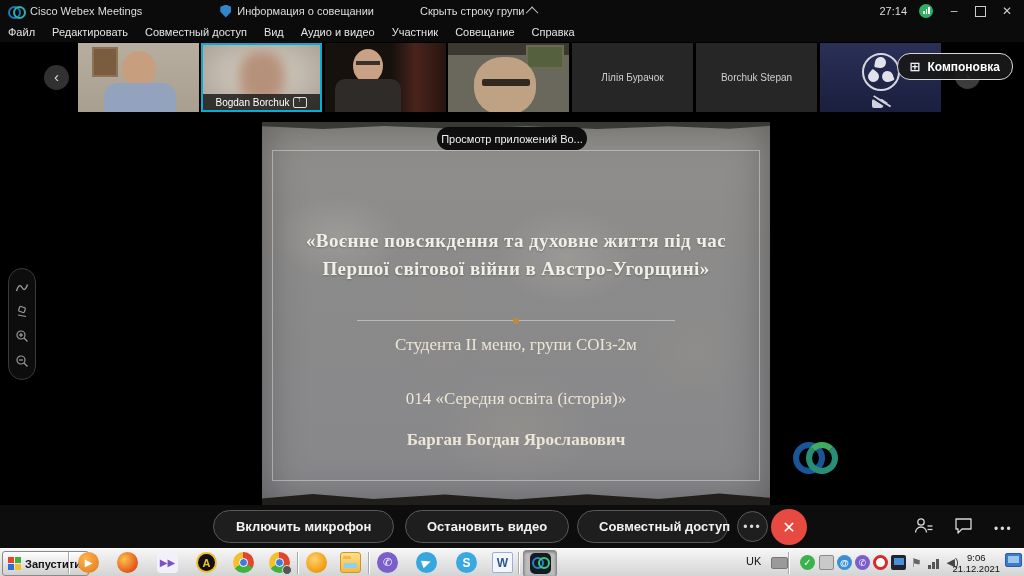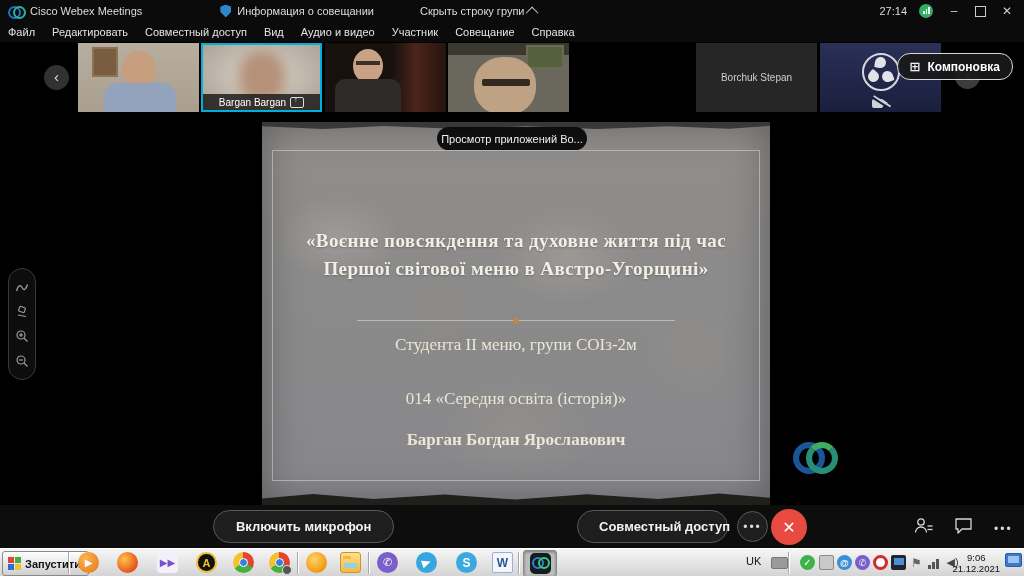--- a/index.html
+++ b/index.html
@@ -232,37 +232,40 @@
 
     <div class="thumb v1" style="left:78px;">
       <div class="pic"></div>
       <div class="head"></div>
       <div class="body"></div>
     </div>
 
     <div class="thumb v2" id="thumb-bogdan" style="left:201px;">
       <div class="head"></div>
       <div class="label">
-        <span>Bargan Bargan</span>
+        <span>Bogdan Borchuk</span>
         <span class="share-badge"></span>
       </div>
     </div>
 
     <div class="thumb v3" style="left:325px;">
       <div class="head"></div>
       <div class="glasses"></div>
       <div class="body"></div>
     </div>
 
     <div class="thumb v4" style="left:448px;">
       <div class="pic"></div>
       <div class="head"></div>
       <div class="glasses"></div>
     </div>
 
+    <div class="thumb" style="left:572px;">
+      <div class="center-name">Лілія Бурачок</div>
+    </div>
 
     <div class="thumb" style="left:696px;">
       <div class="center-name">Borchuk Stepan</div>
     </div>
 
     <div class="thumb v-obs" style="left:820px;">
       <div class="obs-logo">
           <i></i>
           <i></i>
           <i></i>
@@ -282,21 +285,21 @@
   </div>
 
   <div id="content" class="abs">
     <div id="share-banner">Просмотр приложений Во...</div>
 
     <div id="slide">
       <div class="torn-top"></div>
       <div class="torn-bottom"></div>
       <div id="slide-frame"></div>
       <div class="slide-title" style="top:108px;">«Воєнне повсякдення та духовне життя під час</div>
-      <div class="slide-title" style="top:136px;">Першої світової меню в Австро-Угорщині»</div>
+      <div class="slide-title" style="top:136px;">Першої світової війни в Австро-Угорщині»</div>
       <div id="slide-divider">
           <span class="dot"></span>
         </div>
       <div class="slide-body" style="top:213px;">Студента II меню, групи СОІз-2м</div>
       <div class="slide-body" style="top:267px;">014 «Середня освіта (історія)»</div>
       <div class="slide-body" style="top:308px;font-weight:bold;">Барган Богдан Ярославович</div>
     </div>
 
     <div id="watermark">
         <span class="c1"></span>
@@ -332,20 +335,30 @@
         <path d="M3.8 7.5 a4.2 4.2 0 0 0 8.4 0" stroke="#cf5550" stroke-width="1.2" fill="none"></path>
         <line x1="8" y1="11.8" x2="8" y2="14" stroke="#cf5550" stroke-width="1.2"></line>
         <line x1="2.5" y1="1.5" x2="13.5" y2="13.5" stroke="#cf5550" stroke-width="1.5"></line>
       </svg>
       <span>Включить микрофон</span>
       <svg width="10" height="7" viewBox="0 0 10 7">
         <polyline points="1.5,1.5 5,5 8.5,1.5" stroke="#ddd" stroke-width="1.4" fill="none"></polyline>
       </svg>
     </div>
 
+    <div class="pill" style="left:405px;width:164px;">
+      <svg width="16" height="13" viewBox="0 0 16 13">
+        <rect x="1" y="2" width="9.5" height="9" rx="2" stroke="#e8e8e8" stroke-width="1.2" fill="none"></rect>
+        <path d="M10.5 6.5 L14.5 4 v5 L10.5 6.5z" stroke="#e8e8e8" stroke-width="1.1" fill="none"></path>
+      </svg>
+      <span>Остановить видео</span>
+      <svg width="10" height="7" viewBox="0 0 10 7">
+        <polyline points="1.5,1.5 5,5 8.5,1.5" stroke="#ddd" stroke-width="1.4" fill="none"></polyline>
+      </svg>
+    </div>
 
     <div class="pill" style="left:577px;width:151px;">
       <svg width="14" height="14" viewBox="0 0 16 16">
         <rect x="1.5" y="1.5" width="13" height="13" rx="3" stroke="#e8e8e8" stroke-width="1.2" fill="none"></rect>
         <line x1="8" y1="11" x2="8" y2="5" stroke="#e8e8e8" stroke-width="1.2"></line>
         <polyline points="5.5,7 8,4.5 10.5,7" stroke="#e8e8e8" stroke-width="1.2" fill="none"></polyline>
       </svg>
       <span>Совместный доступ</span>
     </div>
 

